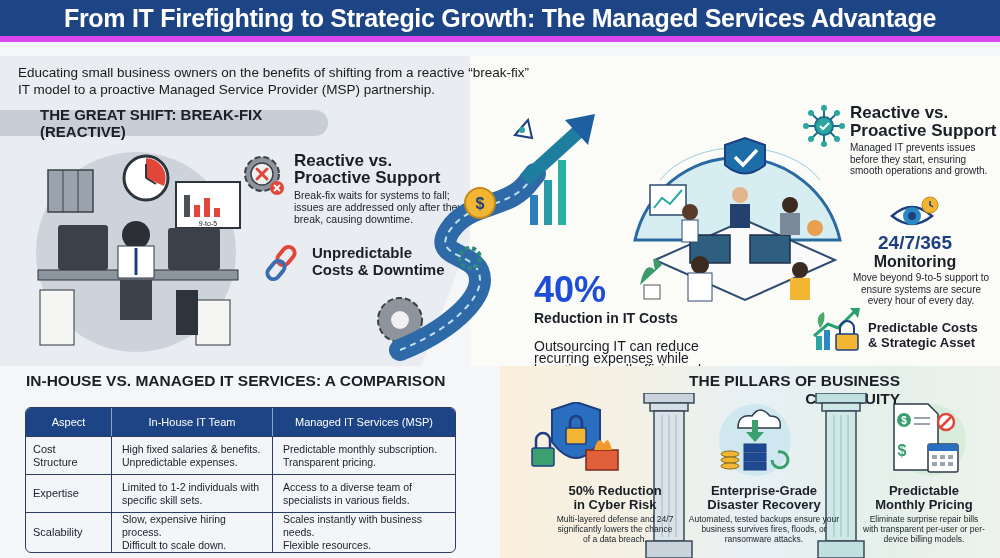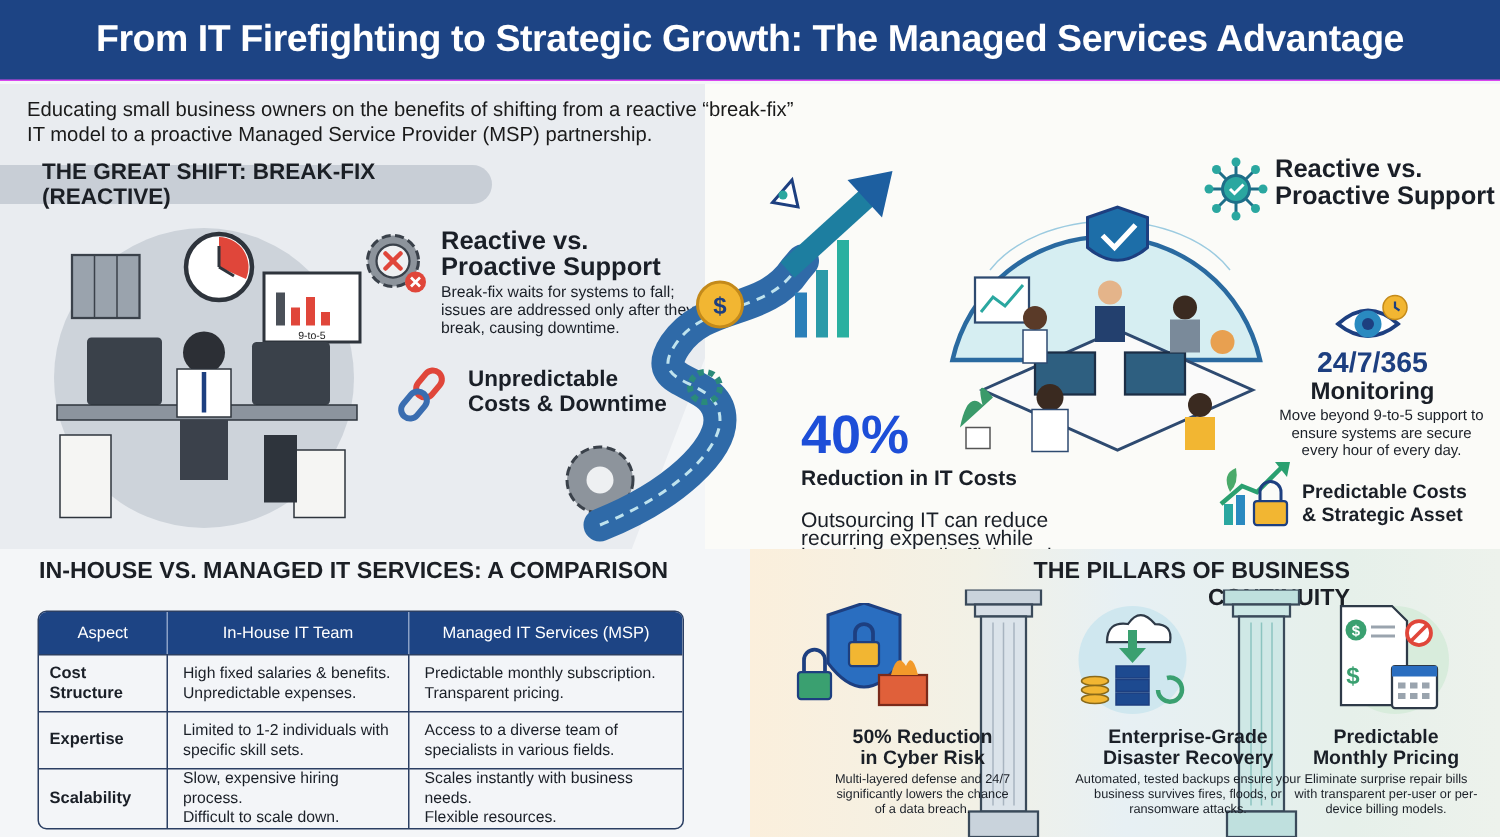--- a/index.html
+++ b/index.html
@@ -4,23 +4,23 @@
 <style>
   * { box-sizing: border-box; margin: 0; padding: 0; }
   html, body { width: 1000px; height: 558px; overflow: hidden; }
   body {
     font-family: "Liberation Sans", "DejaVu Sans", sans-serif;
     background: #f4f6f8;
     position: relative;
     color: #1c2430;
   }
   .header {
-    position: absolute; left: 0; top: 0; width: 1000px; height: 54px;
+    position: absolute; left: 0; top: 0; width: 1000px; height: 42px;
     background: #1d4484;
-    border-bottom: 1px solid #d946ef;
+    border-bottom: 6px solid #d946ef;
     display: flex; align-items: center; justify-content: center;
   }
   .header h1 {
     color: #fff; font-size: 25px; font-weight: bold; letter-spacing: -0.3px;
     font-family: "Liberation Sans", sans-serif;
   }
   .left-bg {
     position: absolute; left: 0; top: 56px; width: 540px; height: 310px;
     background: #e9ecf0;
     clip-path: polygon(0 0, 100% 0, 78% 100%, 0 100%);
@@ -29,21 +29,21 @@
     position: absolute; left: 470px; top: 56px; width: 530px; height: 310px;
     background: #fbfbf8;
   }
   .intro {
     position: absolute; left: 18px; top: 64px; width: 520px;
     font-size: 13.5px; line-height: 17px; color: #1a1a1a;
   }
   .shift-banner {
     position: absolute; left: 0; top: 110px; width: 328px; height: 26px;
     background: #c8ced6; border-radius: 0 14px 14px 0;
-    display: flex; align-items: center; padding-left: 28px;
+    display: flex; align-items: center; padding-left: 40px;
     font-weight: bold; font-size: 15px; color: #1b1f25;
   }
   .illus { position: absolute; }
   .office-scene {
     left: 18px; top: 140px; width: 230px; height: 225px;
   }
   .feature { position: absolute; }
   .feature .title { font-weight: bold; color: #1a1f27; }
   .feature .desc { color: #1a1f27; }
   .f-reactive-left { left: 294px; top: 152px; width: 180px; }
@@ -80,36 +80,36 @@
   }
   table.compare th {
     background: #1d4484; color: #fff; font-weight: normal; font-size: 11px;
     height: 28px; border-right: 1px solid #8aa0c6;
   }
   table.compare th:last-child, table.compare td:last-child { border-right: none; }
   table.compare td {
     height: 38px; padding: 0 10px; border-right: 1.5px solid #2b3f63;
     border-top: 1.5px solid #2b3f63; line-height: 13px; color: #1a1f27;
   }
-  table.compare td.aspect { font-weight: bold; font-size: 11px; padding-left: 7px; }
+  table.compare td.aspect { font-weight: normal; font-size: 11px; padding-left: 7px; }
   .col1 { width: 86px; } .col2 { width: 161px; }
 
   .pillars-bg {
     position: absolute; left: 500px; top: 366px; width: 500px; height: 192px;
     background: linear-gradient(90deg, #fbefdc 0%, #f2f1e6 30%, #e7f0f4 50%, #e6f0ea 80%, #edf2ec 100%);
   }
   .pillars-title {
     position: absolute; left: 600px; top: 372px; width: 300px; text-align: right;
     font-weight: bold; font-size: 15.5px; color: #1b1f25;
   }
   .pillar-text { position: absolute; text-align: center; }
   .pillar-text .title { font-weight: bold; font-size: 13px; line-height: 14px; color: #1a1f27; }
   .pillar-text .desc { font-size: 8.5px; line-height: 10px; color: #1a1f27; margin-top: 2px; }
   .p1 { left: 512px; top: 484px; width: 120px; margin-left: 43px; }
-  .p2 { left: 712px; top: 484px; width: 160px; }
+  .p2 { left: 684px; top: 484px; width: 160px; }
   .p3 { left: 862px; top: 484px; width: 124px; }
   .column { position: absolute; }
 </style>
 </head>
 <body>
 
 <div class="header">
   <h1>From IT Firefighting to Strategic Growth: The Managed Services Advantage</h1>
 </div>
 
@@ -239,20 +239,21 @@
       <circle cx="35" cy="35" r="3"></circle>
       <circle cx="35" cy="9" r="3"></circle>
       <circle cx="9" cy="35" r="3"></circle>
     </g>
   <circle cx="22" cy="22" r="9" fill="#2aa7a0" stroke="#1d6e88" stroke-width="2"></circle>
   <path d="M18 22 L21 25 L27 19" stroke="#fff" stroke-width="2" fill="none"></path>
 </svg>
 <div class="feature f-reactive-right">
   <div class="title">Reactive vs.</div>
   <div class="title">Proactive Support</div>
+  <div class="desc">Managed IT prevents issues before they start, ensuring smooth operations and growth.</div>
 </div>
 
 <svg class="icon-abs" style="left:890px;top:196px;width:50px;height:36px" viewBox="0 0 50 36">
   <path d="M2 20 Q 22 2 42 20 Q 22 36 2 20 Z" fill="#fff" stroke="#1d3f80" stroke-width="2.5"></path>
   <circle cx="22" cy="20" r="9" fill="#2a8ac0"></circle>
   <circle cx="22" cy="20" r="4" fill="#1d3f80"></circle>
   <circle cx="40" cy="9" r="8" fill="#f2b632" stroke="#c48a1a"></circle>
   <path d="M40 5 L40 9 L43 11" stroke="#1d3f80" stroke-width="1.5" fill="none"></path>
 </svg>
 <div class="feature f-monitor">

